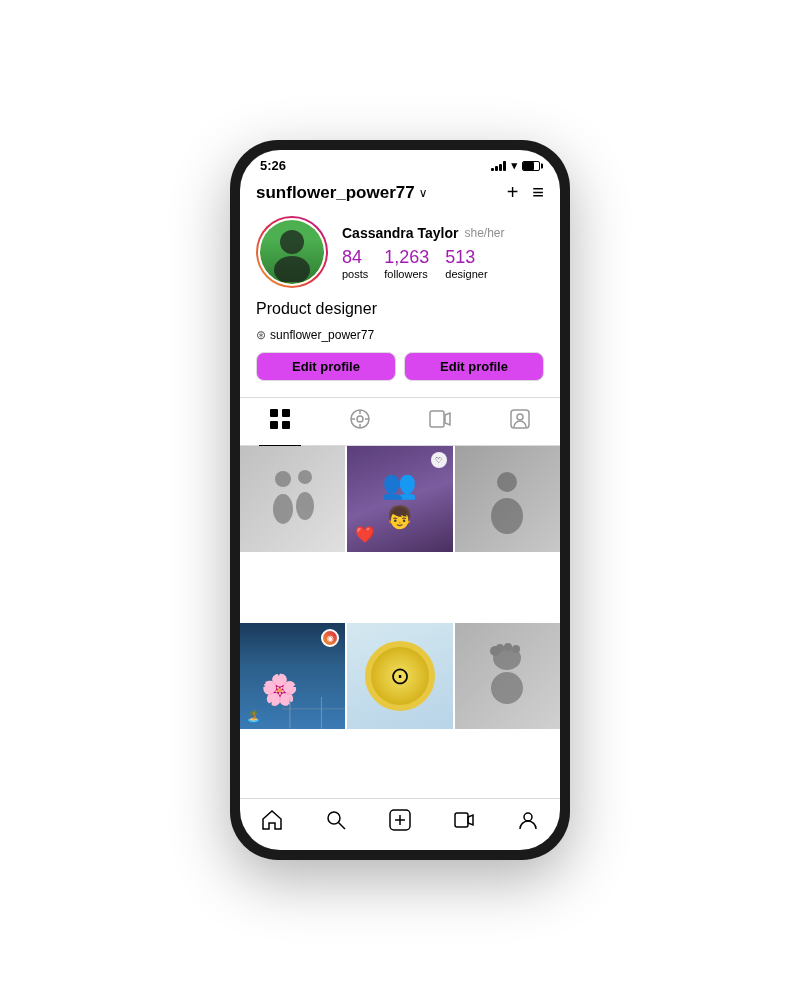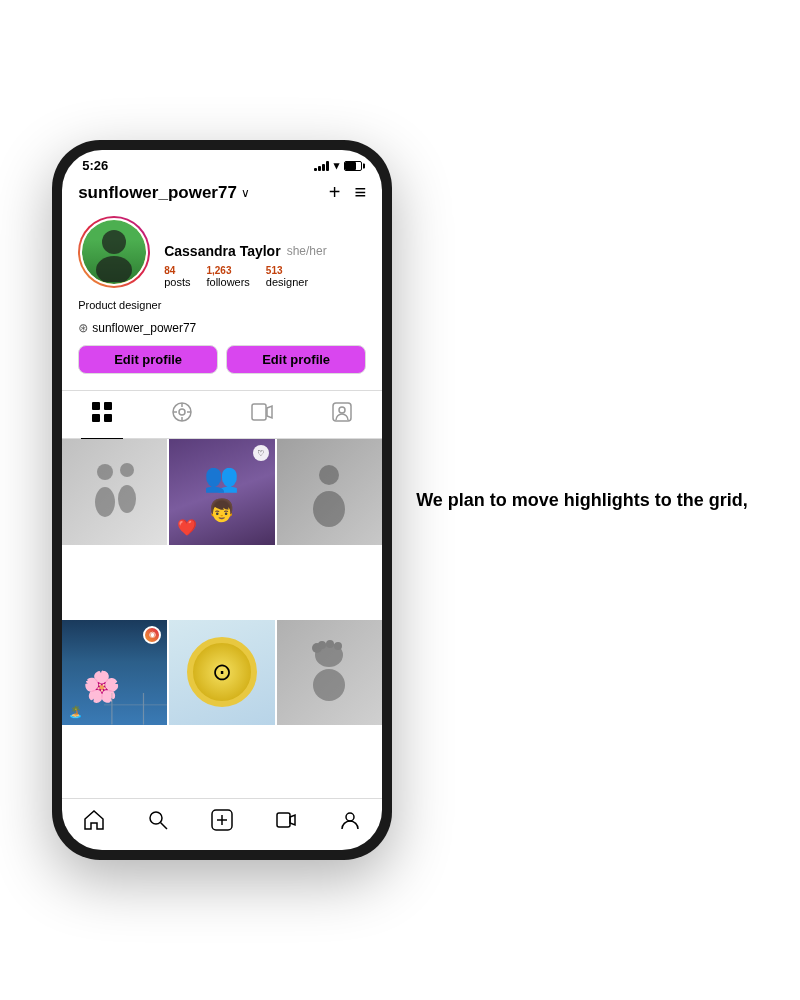--- a/index.html
+++ b/index.html
@@ -140,21 +140,21 @@
       cursor: pointer;
     }
 
     
     .profile-section {
       padding: 4px 16px 8px;
     }
 
     .profile-top {
       display: flex;
-      align-items: flex-end;
+      align-items: center;
       gap: 14px;
       margin-bottom: 10px;
     }
 
     .avatar-wrapper {
       width: 72px;
       height: 72px;
       border-radius: 50%;
       background: linear-gradient(45deg, #f09433, #e6683c, #dc2743, #cc2366, #bc1888);
       padding: 2px;
@@ -210,36 +210,36 @@
       gap: 16px;
     }
 
     .stat-item {
       display: flex;
       flex-direction: column;
       align-items: flex-start;
     }
 
     .stat-number {
-      font-size: 10px;
-      font-weight: 700;
-      color: #c2410c;
+      font-size: 18px;
+      font-weight: 400;
+      color: #a21caf;
     }
 
     .stat-label {
       font-size: 11px;
       color: #000;
     }
 
     .profile-bio {
       margin-bottom: 8px;
     }
 
     .bio-line {
-      font-size: 11px;
+      font-size: 16px;
       color: #000;
       line-height: 1.4;
     }
 
     .profile-link {
       display: flex;
       align-items: center;
       gap: 4px;
       font-size: 12px;
       color: #000;
@@ -639,15 +639,14 @@
           <svg width="22" height="22" viewBox="0 0 22 22" fill="none">
             <circle cx="11" cy="8" r="4" stroke="#000" stroke-width="1.5"></circle>
             <path d="M3 20c0-4.4 3.6-8 8-8s8 3.6 8 8" stroke="#000" stroke-width="1.5"></path>
           </svg>
         </span>
       </div>
 
     </div>
   </div>
 
-  <div class="caption-text">We plan to move highlights to the grid,</div>
 
 </div>
 
 </body></html>

